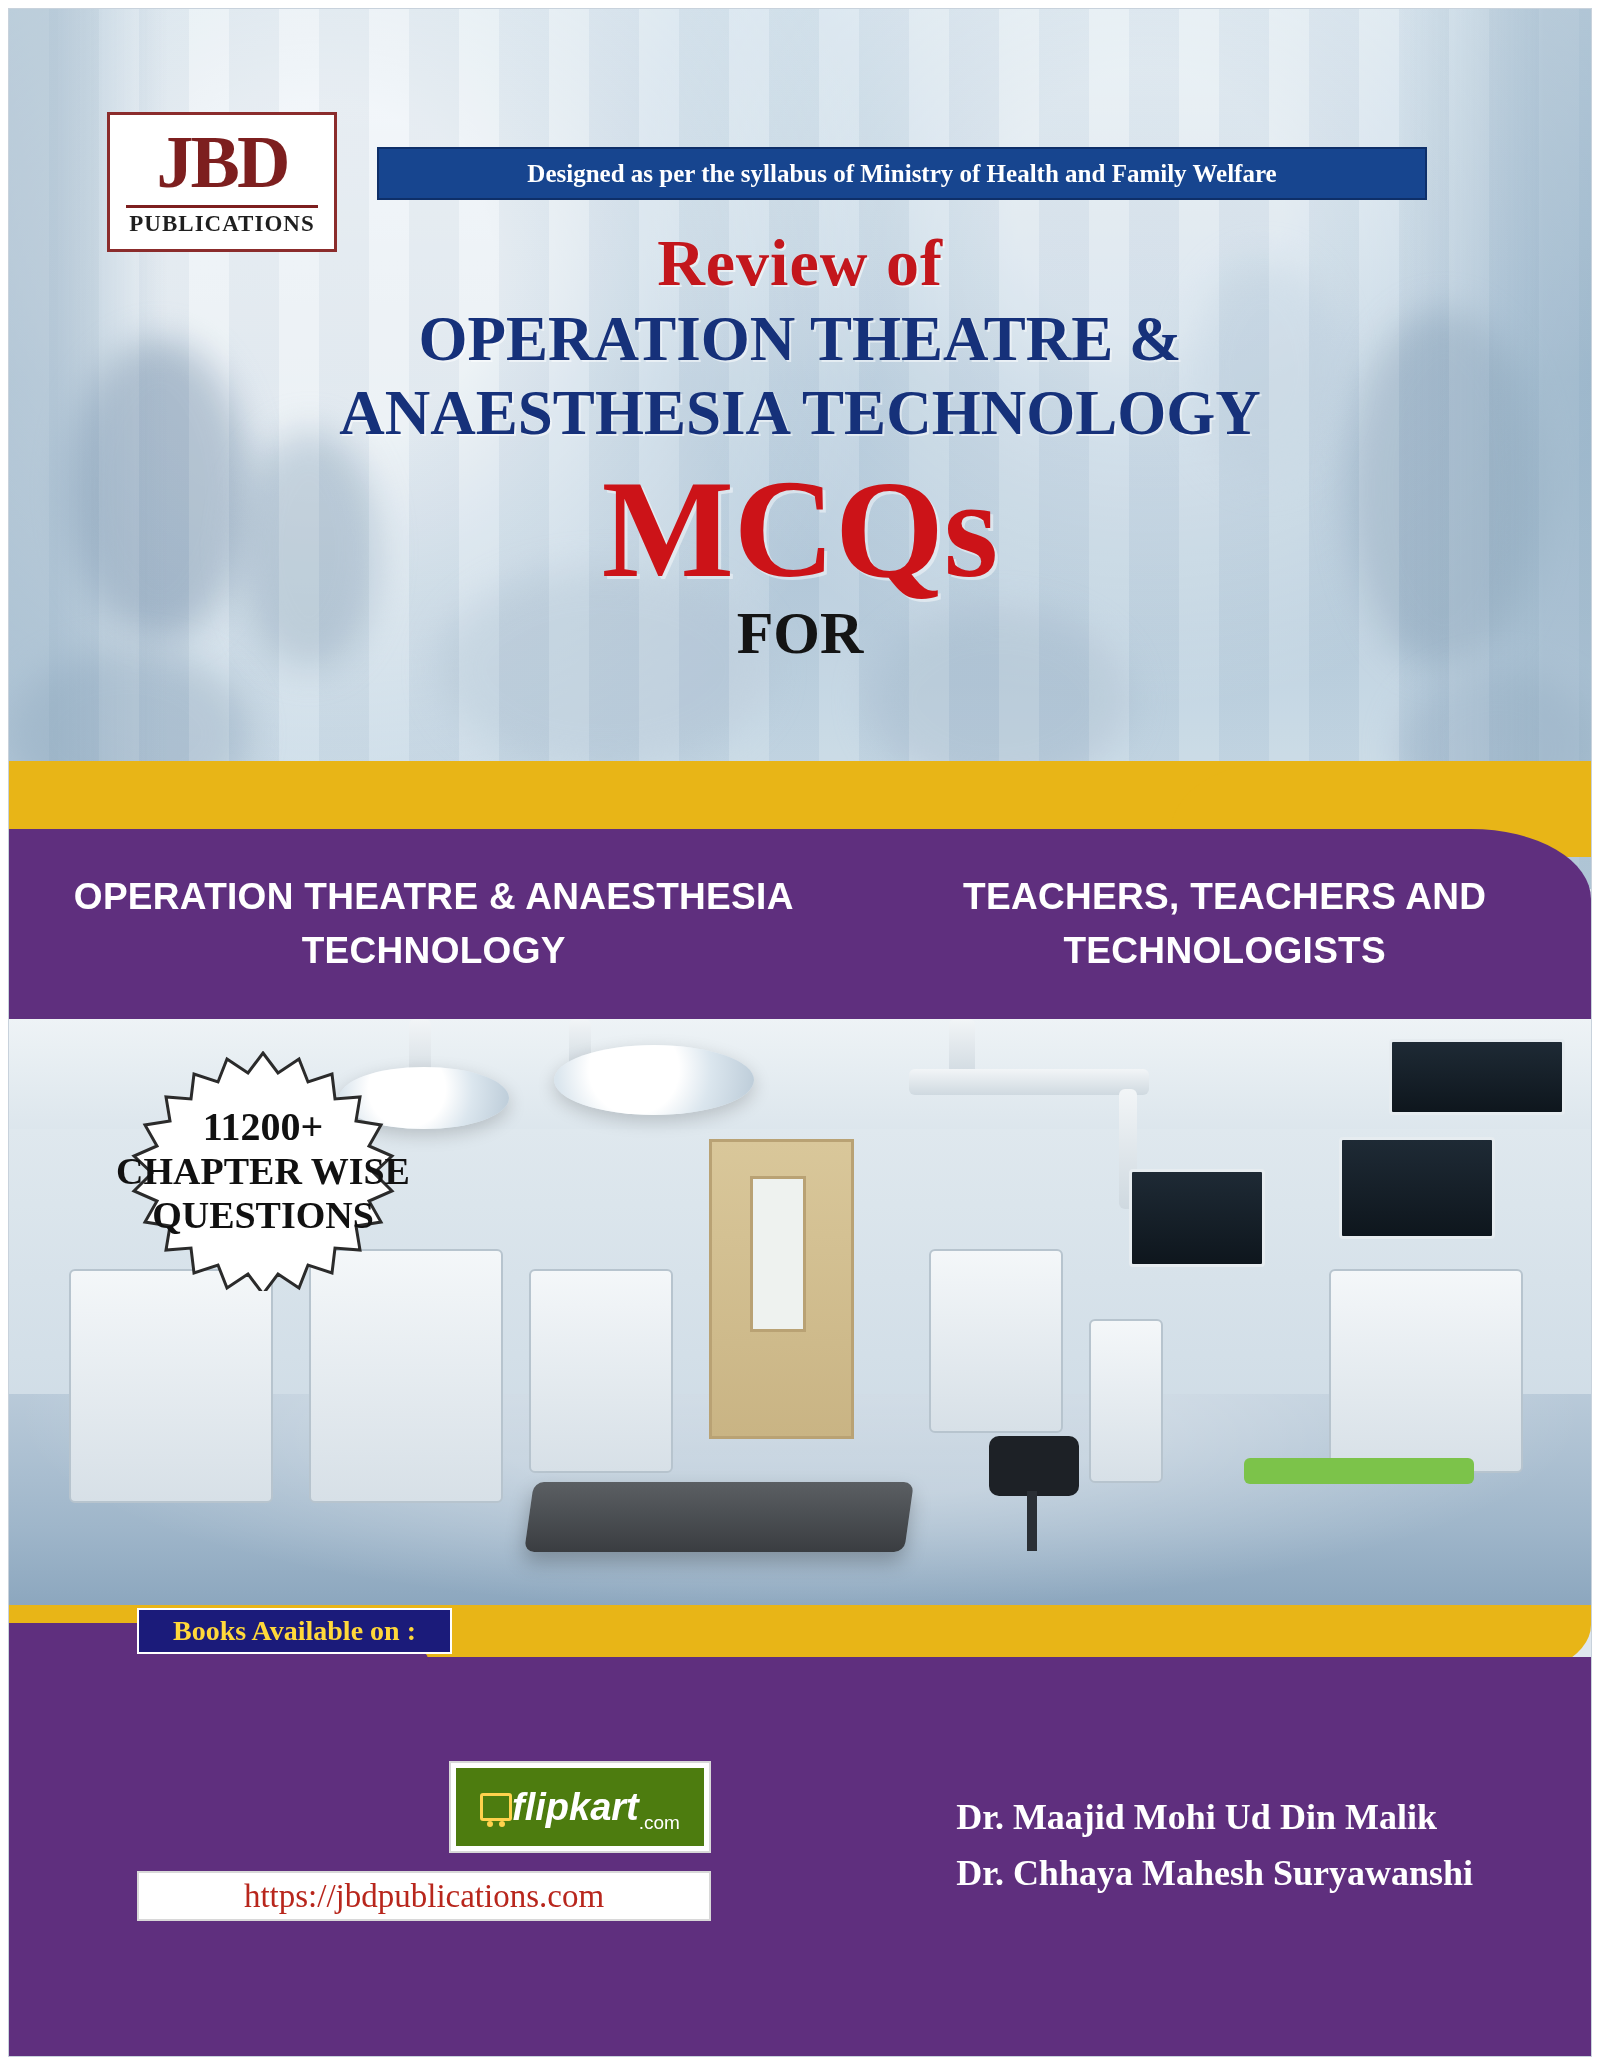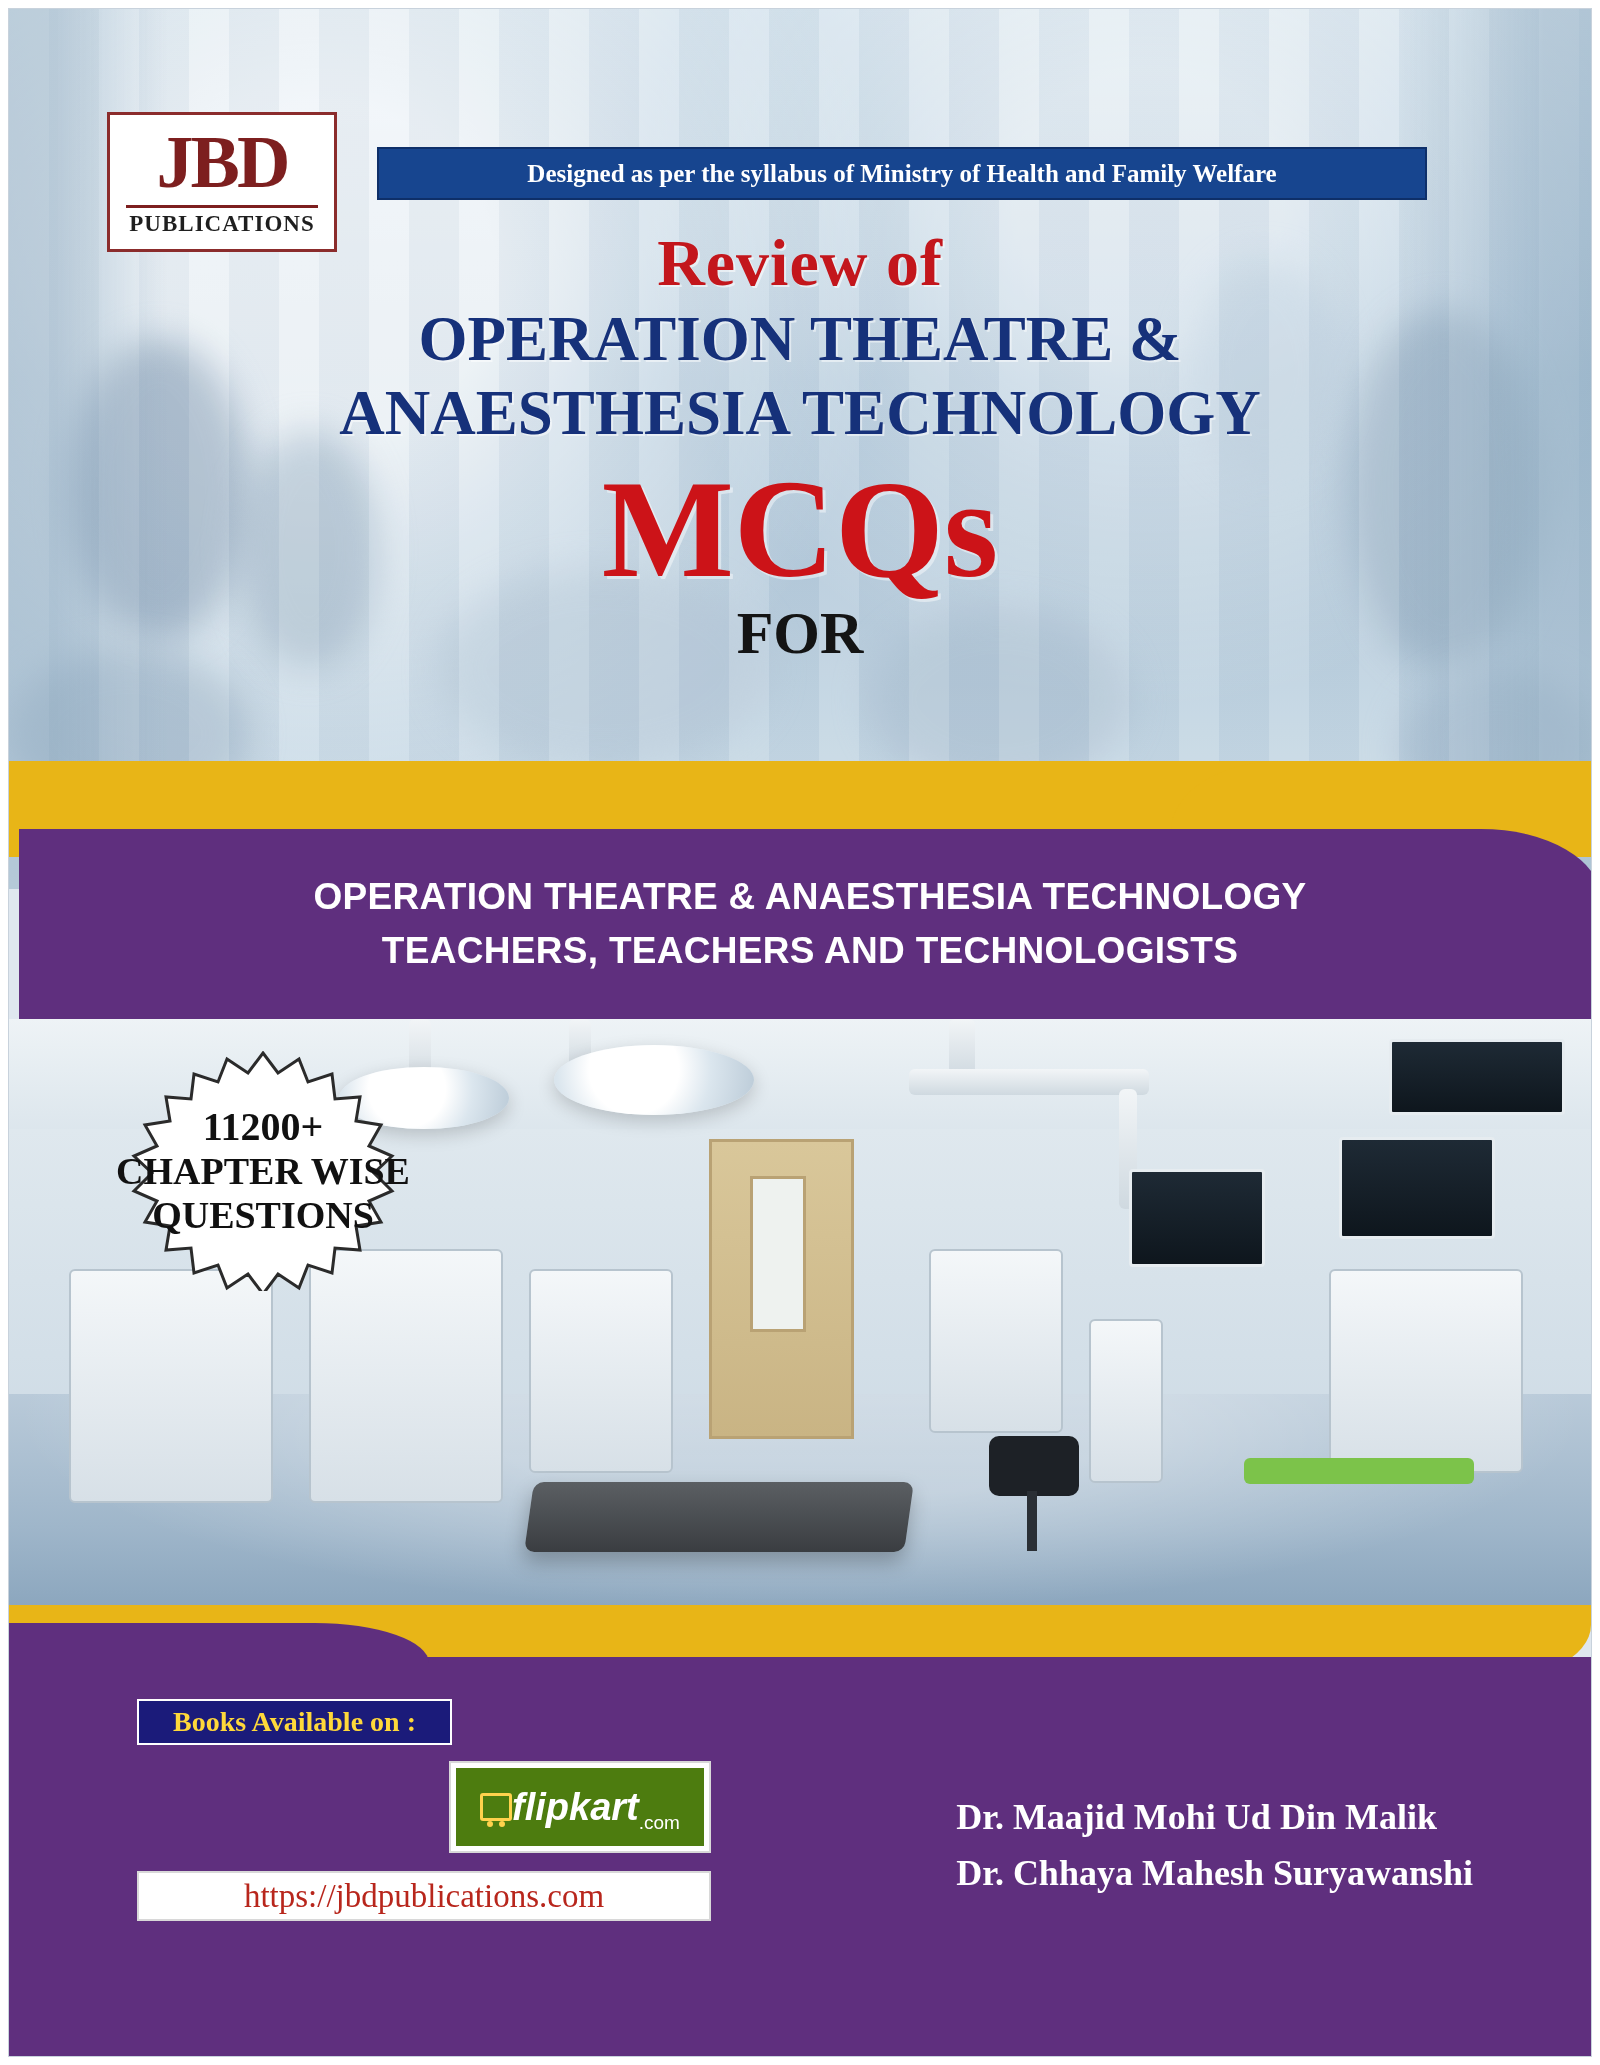--- a/index.html
+++ b/index.html
@@ -185,24 +185,23 @@
   .purple-band {
     position: absolute;
     left: 0;
     top: 820px;
     width: 100%;
     height: 190px;
     background: #5f2f7e;
     border-top-right-radius: 120px 70px;
     z-index: 5;
     display: flex;
-    flex-direction: column;
-    align-items: center;
-    justify-content: center;
-    margin-left: 10px;
+    flex-direction: row;
+    align-items: center;
+    justify-content: center;
   }
   .band-line {
     font-family: "Liberation Sans", sans-serif;
     font-weight: bold;
     font-size: 37px;
     color: #ffffff;
     line-height: 54px;
     letter-spacing: 0.3px;
     text-align: center;
   }
@@ -348,21 +347,21 @@
     left: 0; top: -34px;
     width: 420px; height: 40px;
     background: #5f2f7e;
     border-top-right-radius: 120px 42px;
   }
 
   
   .avail-label {
     position: absolute;
     left: 128px;
-    top: 1690px;
+    top: 1599px;
     width: 315px;
     height: 46px;
     background: #1b1b7a;
     border: 2px solid #ffffff;
     box-sizing: border-box;
     display: flex;
     align-items: center;
     justify-content: center;
     z-index: 8;
   }

